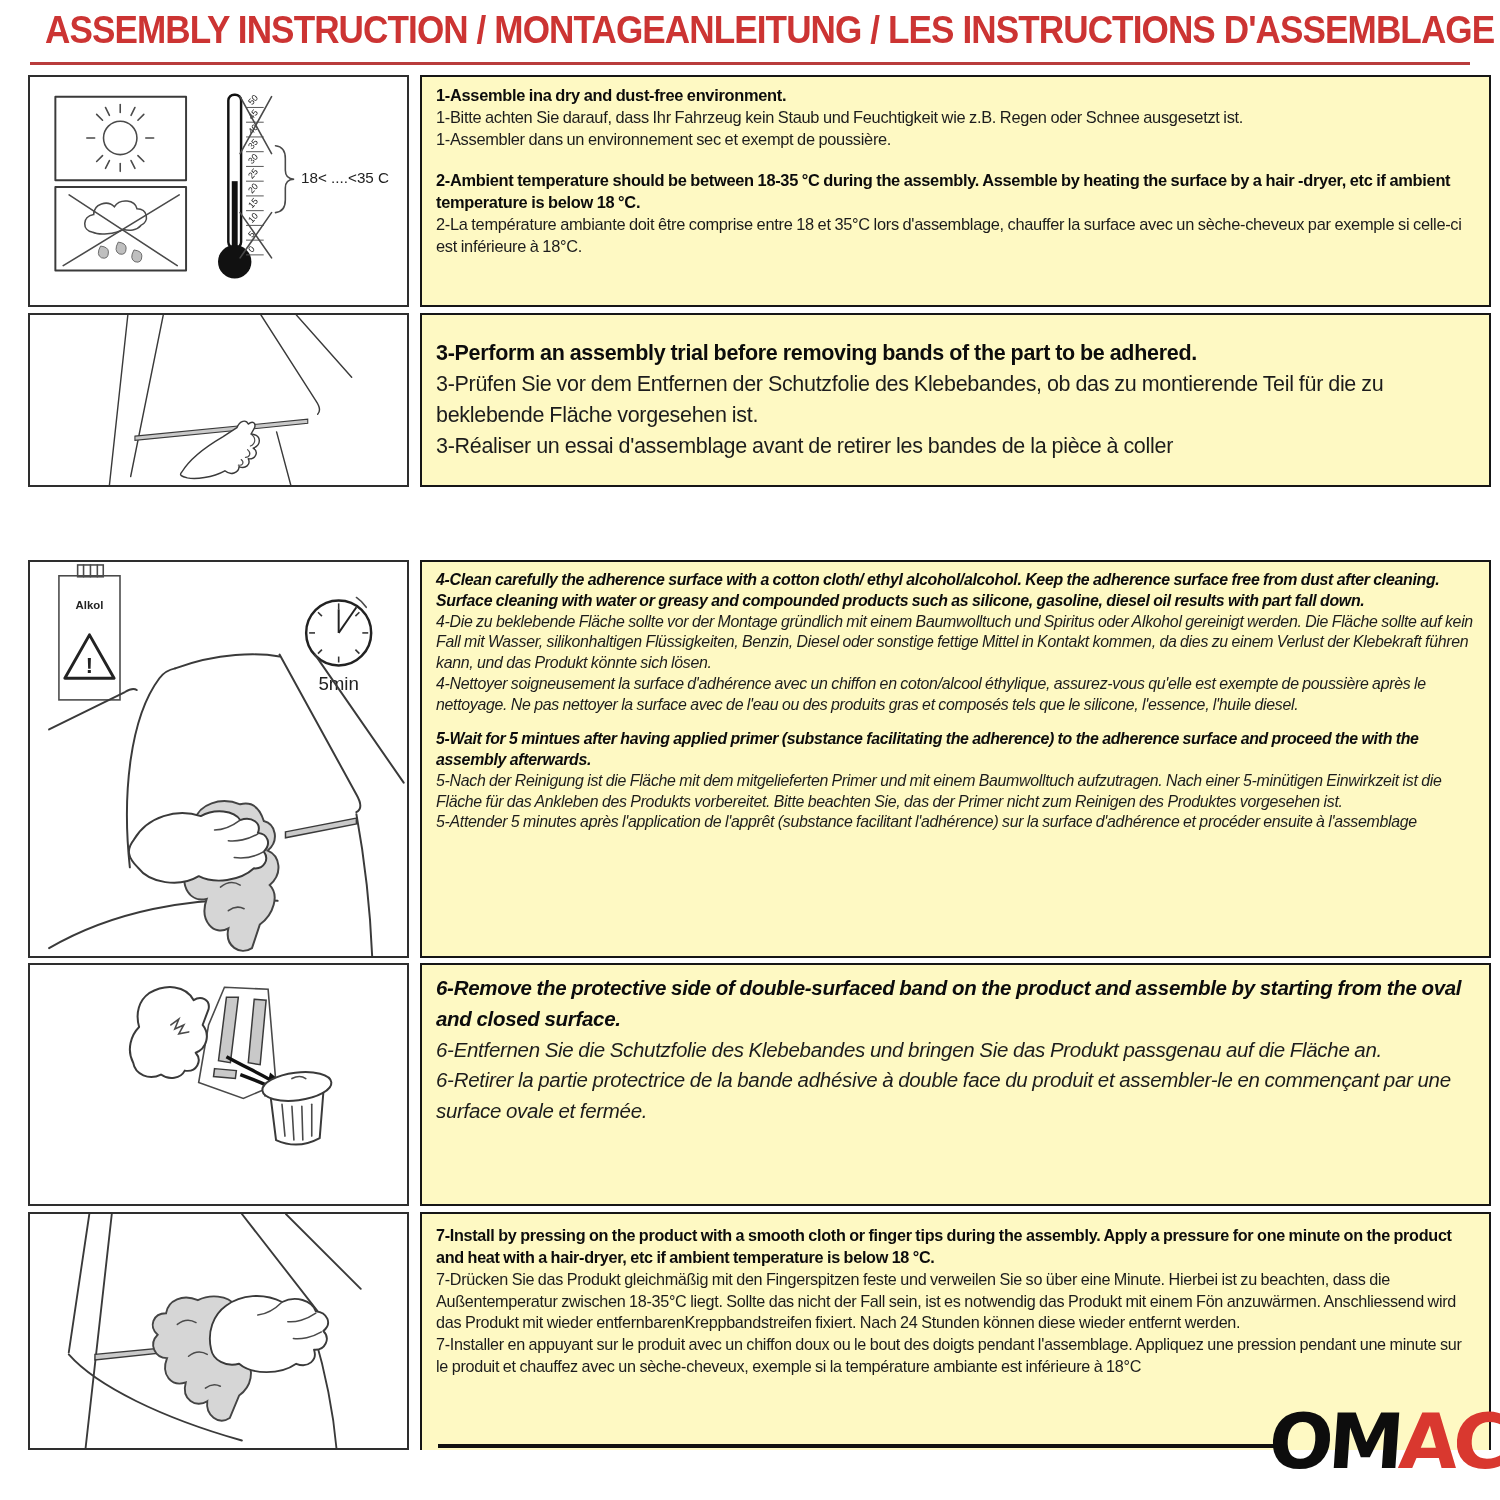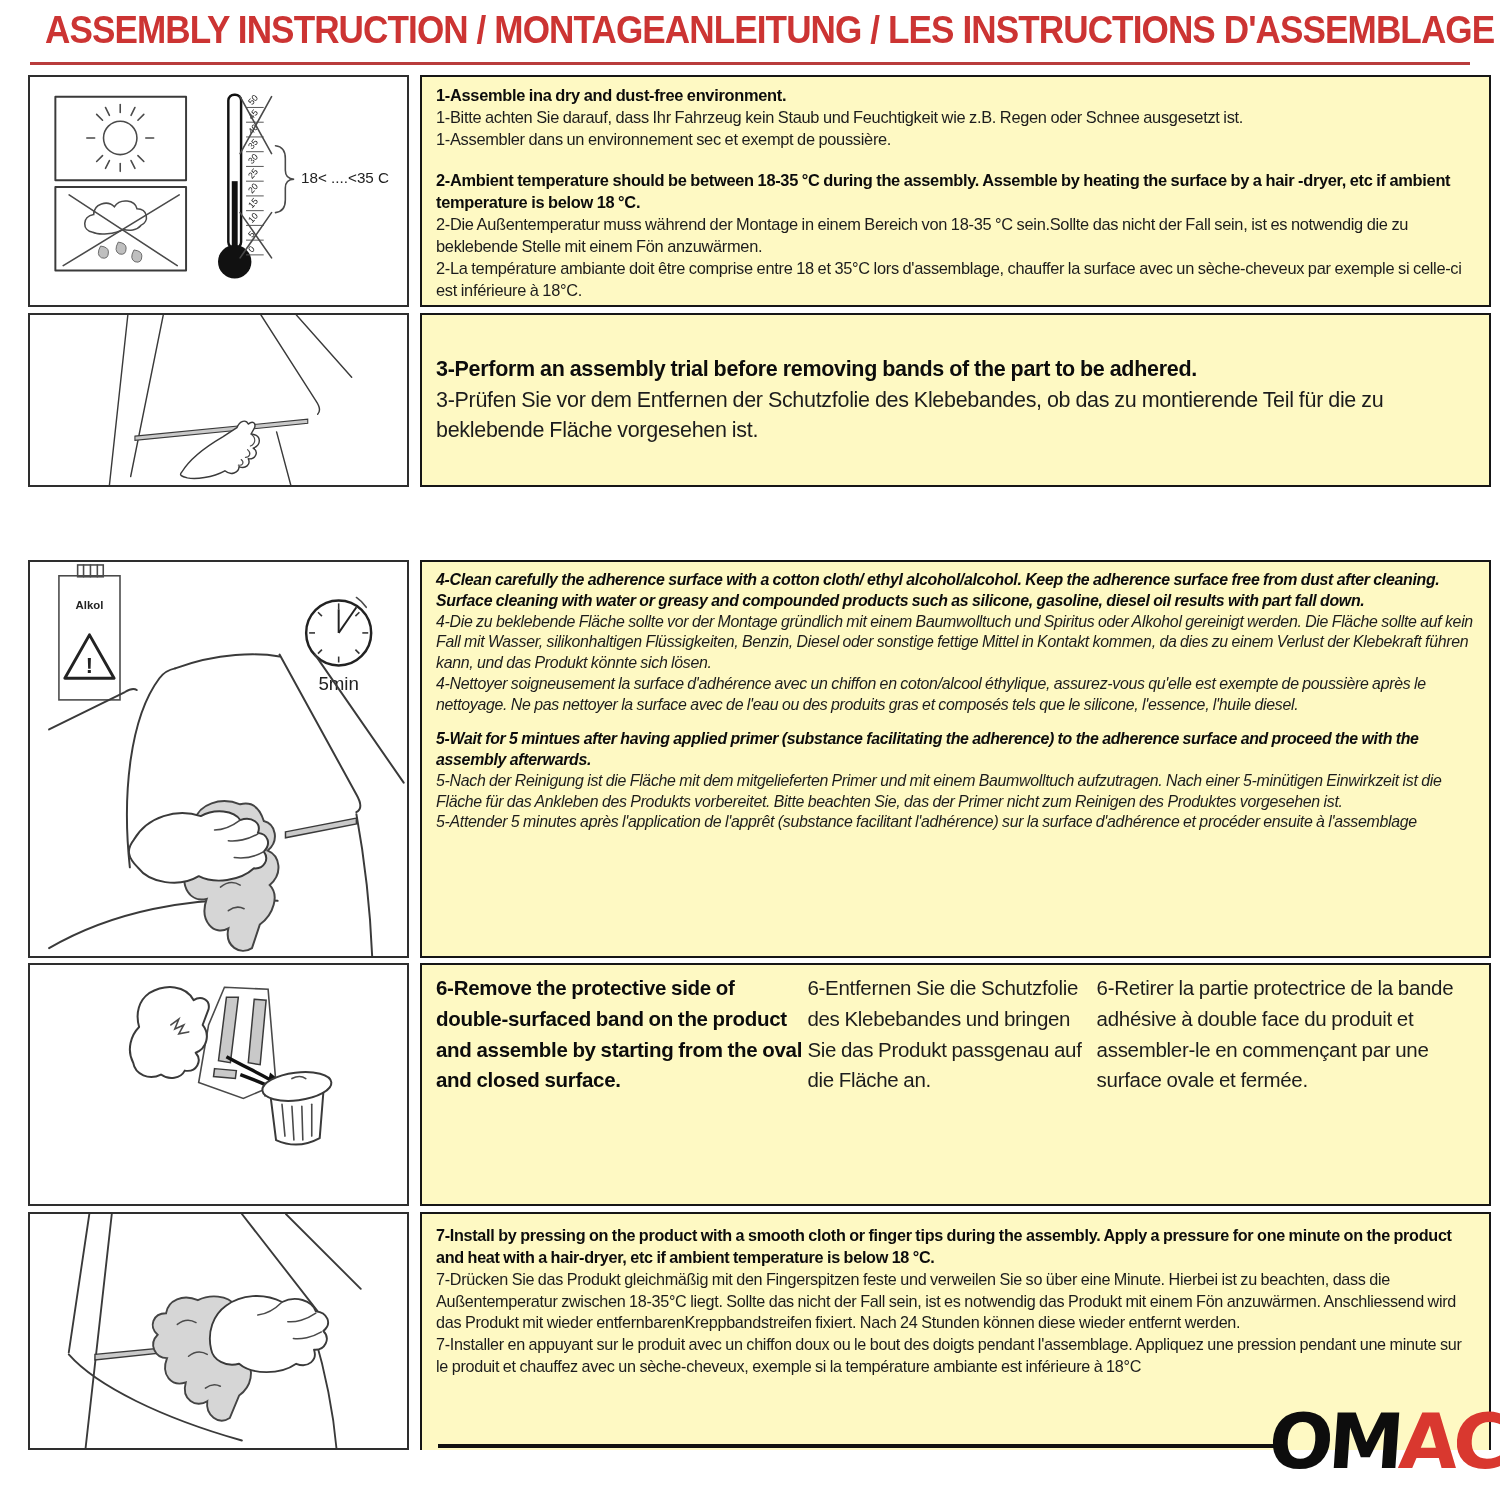--- a/index.html
+++ b/index.html
@@ -17,21 +17,21 @@
   .text-panel{flex:1;border:2px solid #161616;background:#fef9c3;box-sizing:border-box;
               padding:8px 16px 8px 14px;letter-spacing:-0.3px;word-spacing:-0.5px;}
   .text-panel p{margin:0;}
   .p-bold{font-weight:700;color:#0c0c0c;}
   .gap{margin-top:19px !important;}
 
   .fs-r1{font-size:16.4px;line-height:1.34;}
   .fs-r2{font-size:21.5px;line-height:1.44;display:flex;flex-direction:column;justify-content:center;}
   .fs-r3{font-size:15.9px;line-height:1.305;font-style:italic;}
   .fs-r3 .gap{margin-top:14px !important;}
-  .fs-r4{font-size:20.5px;line-height:1.5;display:flex;flex-direction:row;justify-content:center;}
+  .fs-r4{font-size:20.5px;line-height:1.5;display:flex;flex-direction:column;font-style:italic;}
   .fs-r5{font-size:16.2px;line-height:1.35;padding-top:11px;}
   .no-bottom{border-bottom:none;}
 
   .logo-rule{position:absolute;left:438px;top:1444px;width:842px;height:4px;background:#111;}
   .logo{position:absolute;right:-4px;top:1404px;font-family:"DejaVu Sans",sans-serif;
         font-weight:bold;font-size:76px;letter-spacing:-5px;transform:skewX(-4deg);line-height:1;}
   .logo-black{color:#0d0d0d;}
   .logo-red{color:#d9382f;}
 
   .ln{stroke:#3a3a3a;stroke-width:2;fill:none;stroke-linecap:round;stroke-linejoin:round;}
@@ -119,21 +119,20 @@
         <path class="thin" d="M248,70 q10,1 10,13 l0,12 q0,9 9,9 q-9,0 -9,9 l0,12 q0,12 -10,13"></path>
         <text x="274" y="108" class="svgtxt" font-size="15.5">18&lt; ....&lt;35 C</text>
       </g>
     </svg>
   </div>
   <div class="text-panel fs-r1">
     <p class="p-bold">1-Assemble ina dry and dust-free environment.</p>
     <p>1-Bitte achten Sie darauf, dass Ihr Fahrzeug kein Staub und Feuchtigkeit wie z.B. Regen oder Schnee ausgesetzt ist.</p>
     <p>1-Assembler dans un environnement sec et exempt de poussière.</p>
     <p class="p-bold gap">2-Ambient temperature should be between 18-35 °C  during the assembly. Assemble by heating the surface by a hair -dryer, etc if ambient temperature is below 18 °C.</p>
-    <p>2-Die Außentemperatur muss während der Montage in einem Bereich von 18-35 °C  sein.Sollte das nicht der Fall sein, ist es notwendig die zu beklebende Stelle mit einem Fön anzuwärmen.</p>
     <p>2-La température ambiante doit être comprise entre 18 et 35°C lors d'assemblage, chauffer la surface avec un sèche-cheveux par exemple si celle-ci est inférieure à 18°C.</p>
   </div>
 </div>
 
 <div class="row" style="top:313px;height:174px;">
   <div class="img-panel">
     <svg viewBox="0 0 380 240">
       <g class="ln">
         <path d="M62,0 L36,240"></path>
         <path d="M112,0 L66,228"></path>
@@ -146,20 +145,21 @@
         <path class="whitefill" d="M138,222 C150,202 172,186 196,172 L216,159 C220,149 229,147 232,154 C238,149 243,152 241,159 L236,168 C252,170 250,184 239,188 C247,193 243,204 232,203 C236,211 228,218 219,214 C219,223 207,227 199,220 C181,230 158,232 146,230 C138,228 134,226 138,222 Z"></path>
         <path class="thin" d="M236,168 C244,174 242,182 235,185"></path>
         <path class="thin" d="M231,190 C237,195 234,201 228,201"></path>
         <path class="thin" d="M222,204 C227,208 224,213 218,212"></path>
       </g>
     </svg>
   </div>
   <div class="text-panel fs-r2">
     <p class="p-bold">3-Perform an assembly trial before removing bands of the part to be adhered.</p>
     <p>3-Prüfen Sie vor dem Entfernen der Schutzfolie des Klebebandes, ob das zu montierende Teil für die zu beklebende Fläche vorgesehen ist.</p>
+    <p>3-Réaliser un essai d'assemblage avant de retirer les bandes de la pièce à coller</p>
   </div>
 </div>
 
 <div class="row" style="top:560px;height:398px;">
   <div class="img-panel">
     <svg viewBox="0 0 380 400">
       <g>
         <rect x="28" y="14" width="62" height="126" class="thin"></rect>
         <rect x="47" y="3" width="26" height="12" class="thin"></rect>
         <line x1="53" y1="3" x2="53" y2="15" class="thin"></line>

